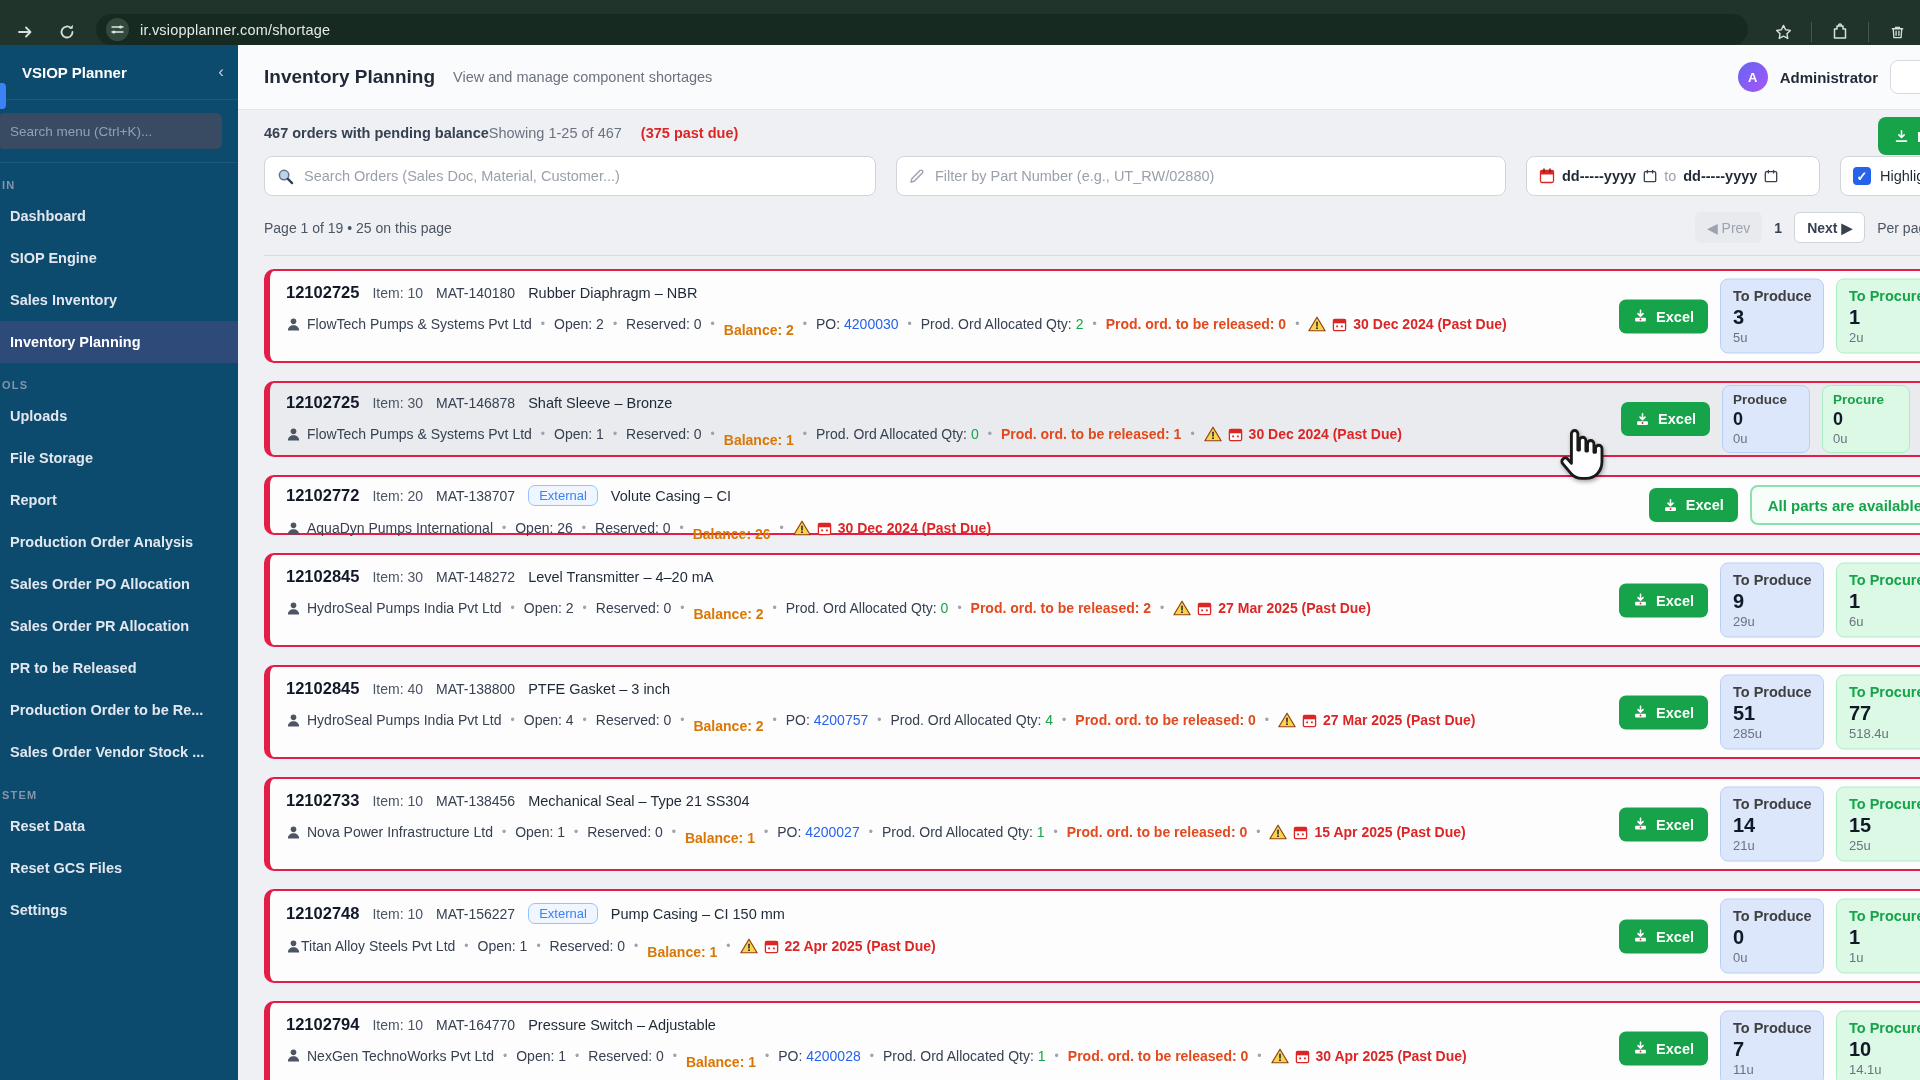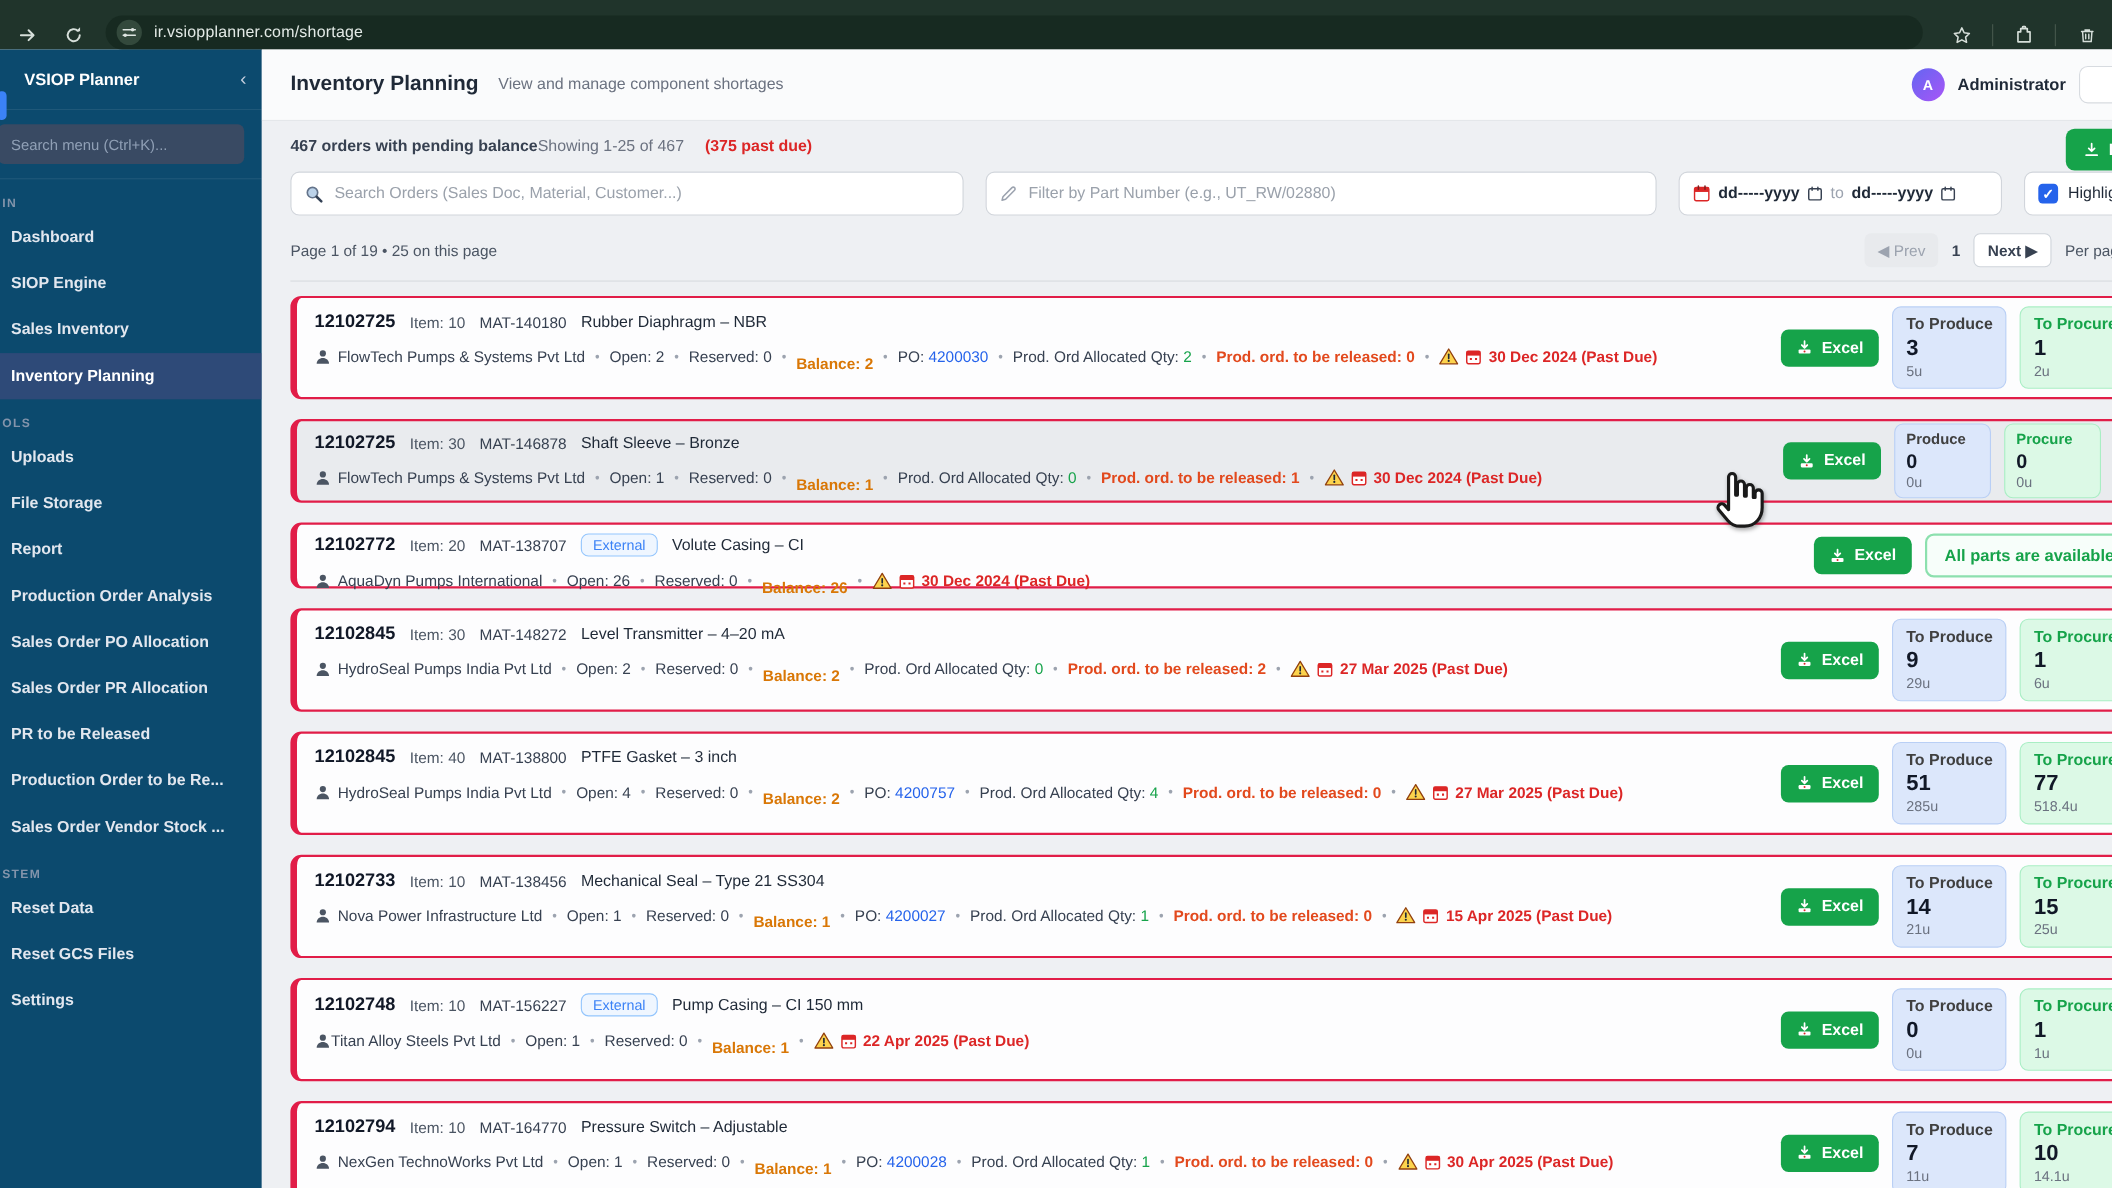--- a/index.html
+++ b/index.html
@@ -690,21 +690,21 @@
             </div>
           </div>
           <div class="card ">
             <div class="c-line1">
               <span class="c-doc">12102794</span>
               <span class="c-item">Item: 10</span>
               <span class="c-mat">MAT-164770</span>
               <span class="c-desc">Pressure Switch – Adjustable</span>
             </div>
             <div class="c-line2">
-              <span style="display: flex; align-items: center; gap: 6px;">
+              <span style="display: flex; gap: 6px;">
                 <svg width="15" height="15" viewBox="0 0 16 16">
                   <circle cx="8" cy="4.6" r="3" fill="#4b5563"></circle>
                   <path d="M2 14.5c0-3.4 2.7-5.6 6-5.6s6 2.2 6 5.6z" fill="#4b5563"></path>
                 </svg>
                 <span>NexGen TechnoWorks Pvt Ltd</span>
               </span>
               <span class="dot">•</span>
               <span>Open: 1</span>
               <span class="dot">•</span>
               <span>Reserved: 0</span>

